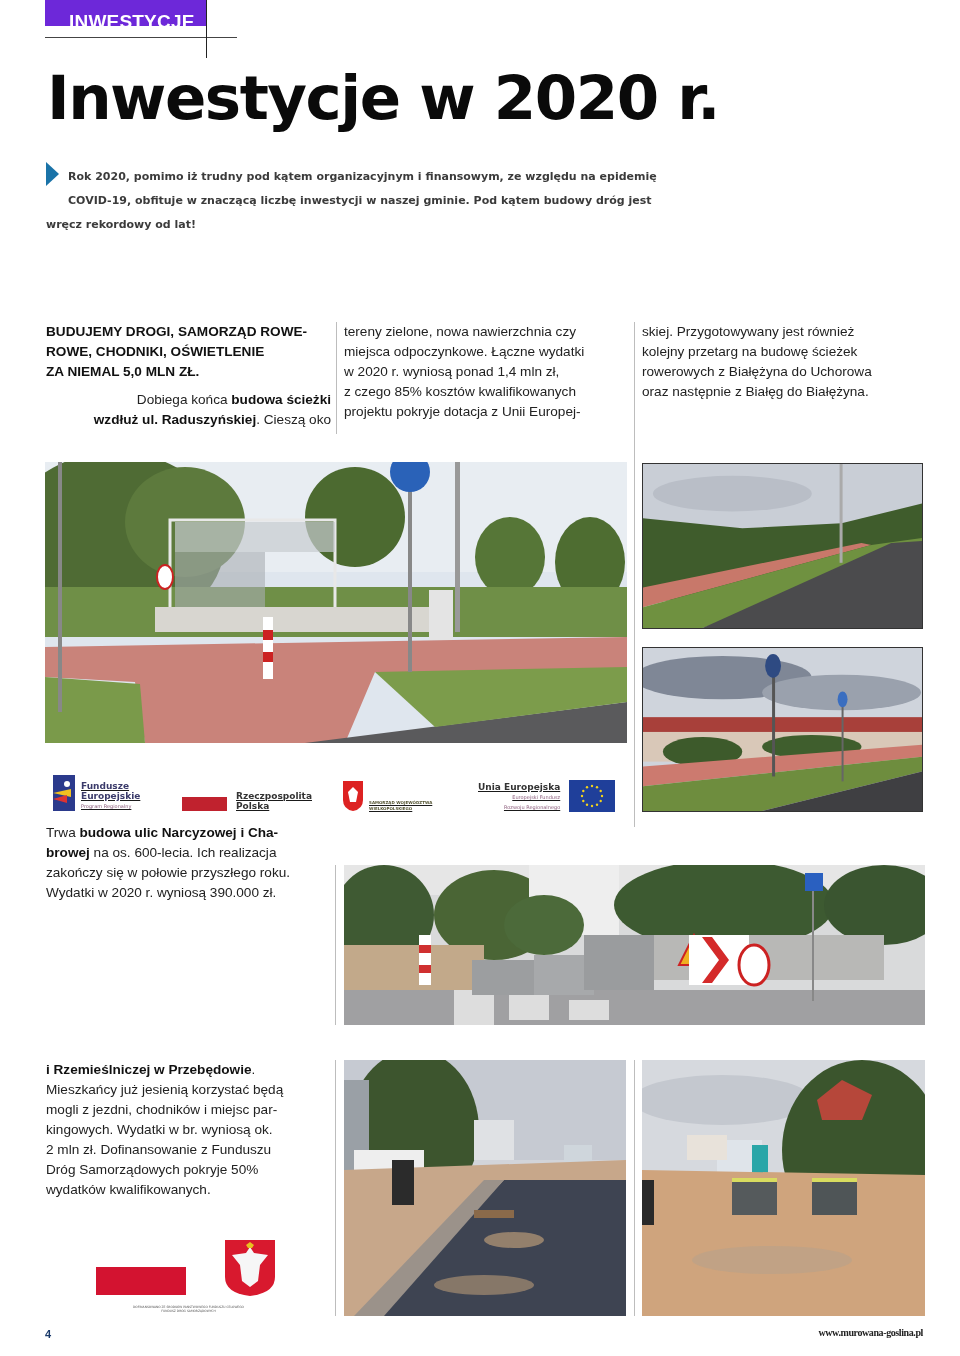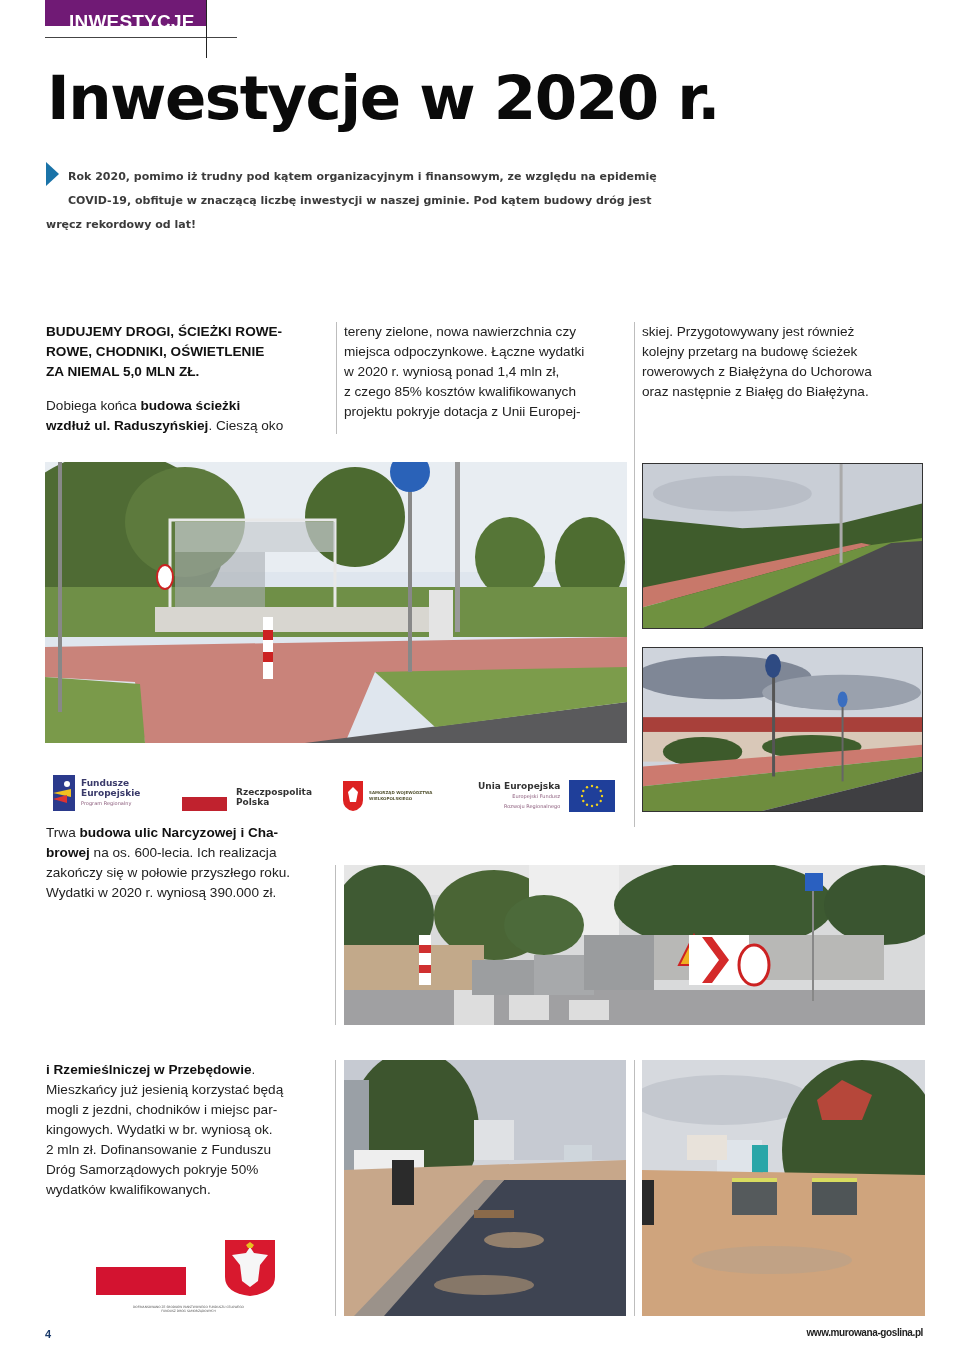--- a/index.html
+++ b/index.html
@@ -2,21 +2,21 @@
 <html><head>
 <meta charset="utf-8">
 <style>
   * { box-sizing: border-box; margin: 0; padding: 0; }
   html, body { width: 960px; height: 1356px; background: #ffffff; overflow: hidden; }
   body { position: relative; font-family: "Liberation Sans", sans-serif; color: #1a1a1a; }
 
   .abs { position: absolute; }
 
   
-  .section-tag { left: 45px; top: 0; width: 162px; height: 26px; background: #701a75; color: #fff;
+  .section-tag { left: 45px; top: 0; width: 162px; height: 26px; background: #6d28d9; color: #fff;
     font-family: "Liberation Sans", sans-serif; font-weight: bold; font-size: 19px; line-height: 44px; padding-left: 24px; letter-spacing: 0.2px; }
   .tag-underline { left: 45px; top: 37px; width: 192px; height: 1px; background: #444; }
   .tag-vline { left: 206px; top: 0; width: 1px; height: 58px; background: #222; }
 
   .page-title { left: 47px; top: 60px; font-family: "DejaVu Sans", sans-serif; font-weight: 600; font-size: 61px; letter-spacing: -1.5px; color: #0a0a0a; line-height: 76px; }
 
   .lead { left: 46px; top: 162px; width: 890px; font-family: "DejaVu Sans", sans-serif; font-size: 11px; line-height: 24px; color: #3b3b3b; font-weight: 600; }
   .lead .arrow { display: inline-block; width: 0; height: 0; border-top: 12px solid transparent; border-bottom: 12px solid transparent; border-left: 13px solid #1a73a8; vertical-align: -6px; margin-right: 9px; margin-left: 0; }
   .lead .indent { padding-left: 22px; display: block; }
 
@@ -25,49 +25,49 @@
   .col-text b { font-weight: bold; color: #111; }
   .col-head { font-weight: bold; font-size: 13.6px; line-height: 20px; color: #111; }
 
   .vdiv { width: 1px; background: #bdbdbd; }
 
   
   .photo { overflow: hidden; border: 1px solid #333; }
   .photo svg { display: block; width: 100%; height: 100%; }
 
   .logos-row { left: 45px; top: 770px; width: 580px; height: 52px; }
-  .logo { position: absolute; display: flex; align-items: center; }
+  .logo { position: absolute; display: flex; align-items: flex-end; text-decoration: underline; }
   .logo-text { font-family: "DejaVu Sans", sans-serif; font-size: 9px; line-height: 10px; color: #3a3a6a; font-weight: bold; }
   .logo-sub { font-family: "DejaVu Sans", sans-serif; font-size: 5px; color: #8a5a7a; display: block; font-weight: normal; }
 
   .footer-page { left: 45px; top: 1328px; font-family: "Liberation Sans", sans-serif; font-weight: bold; font-size: 11px; color: #1a3a6a; }
-  .footer-url { right: 37px; top: 1327px; font-family: Liberation Sans, sans-serif; font-weight: bold; font-size: 10px; color: #222; letter-spacing: -0.4px; }
+  .footer-url { right: 37px; top: 1327px; font-family: Liberation Serif, serif; font-weight: bold; font-size: 10px; color: #222; letter-spacing: -0.4px; }
 </style>
 </head>
 <body>
 
 <div class="abs section-tag">INWESTYCJE</div>
 <div class="abs tag-underline"></div>
 <div class="abs tag-vline"></div>
 
 <h1 class="abs page-title">Inwestycje w 2020 r.</h1>
 
 <div class="abs lead">
   <div><span class="arrow"></span><span>Rok 2020, pomimo iż trudny pod kątem organizacyjnym i finansowym, ze względu na epidemię</span></div>
   <span class="indent">COVID-19, obfituje w znaczącą liczbę inwestycji w naszej gminie. Pod kątem budowy dróg jest</span>
   <span>wręcz rekordowy od lat!</span>
 </div>
 
 <div class="abs col-text" style="left:46px; top:322px; width:285px;">
   <div class="col-head">
-    <div>BUDUJEMY DROGI, ŚCIEŻKI ROWE-</div>
+    <div>BUDUJEMY DROGI, SAMORZĄD ROWE-</div>
     <div>ROWE, CHODNIKI, OŚWIETLENIE</div>
     <div>ZA NIEMAL 5,0 MLN ZŁ.</div>
   </div>
-  <div style="margin-top:14px;">
+  <div style="margin-top:8px;text-align:right;">
     <div><span>Dobiega końca </span><b>budowa ścieżki</b></div>
     <div><b>wzdłuż ul. Raduszyńskiej</b><span>. Cieszą oko</span></div>
   </div>
 </div>
 
 <div class="abs vdiv" style="left:336px; top:322px; height:112px;"></div>
 
 <div class="abs col-text" style="left:344px; top:322px; width:285px;">
   <div>tereny zielone, nowa nawierzchnia czy</div>
   <div>miejsca odpoczynkowe. Łączne wydatki</div>

